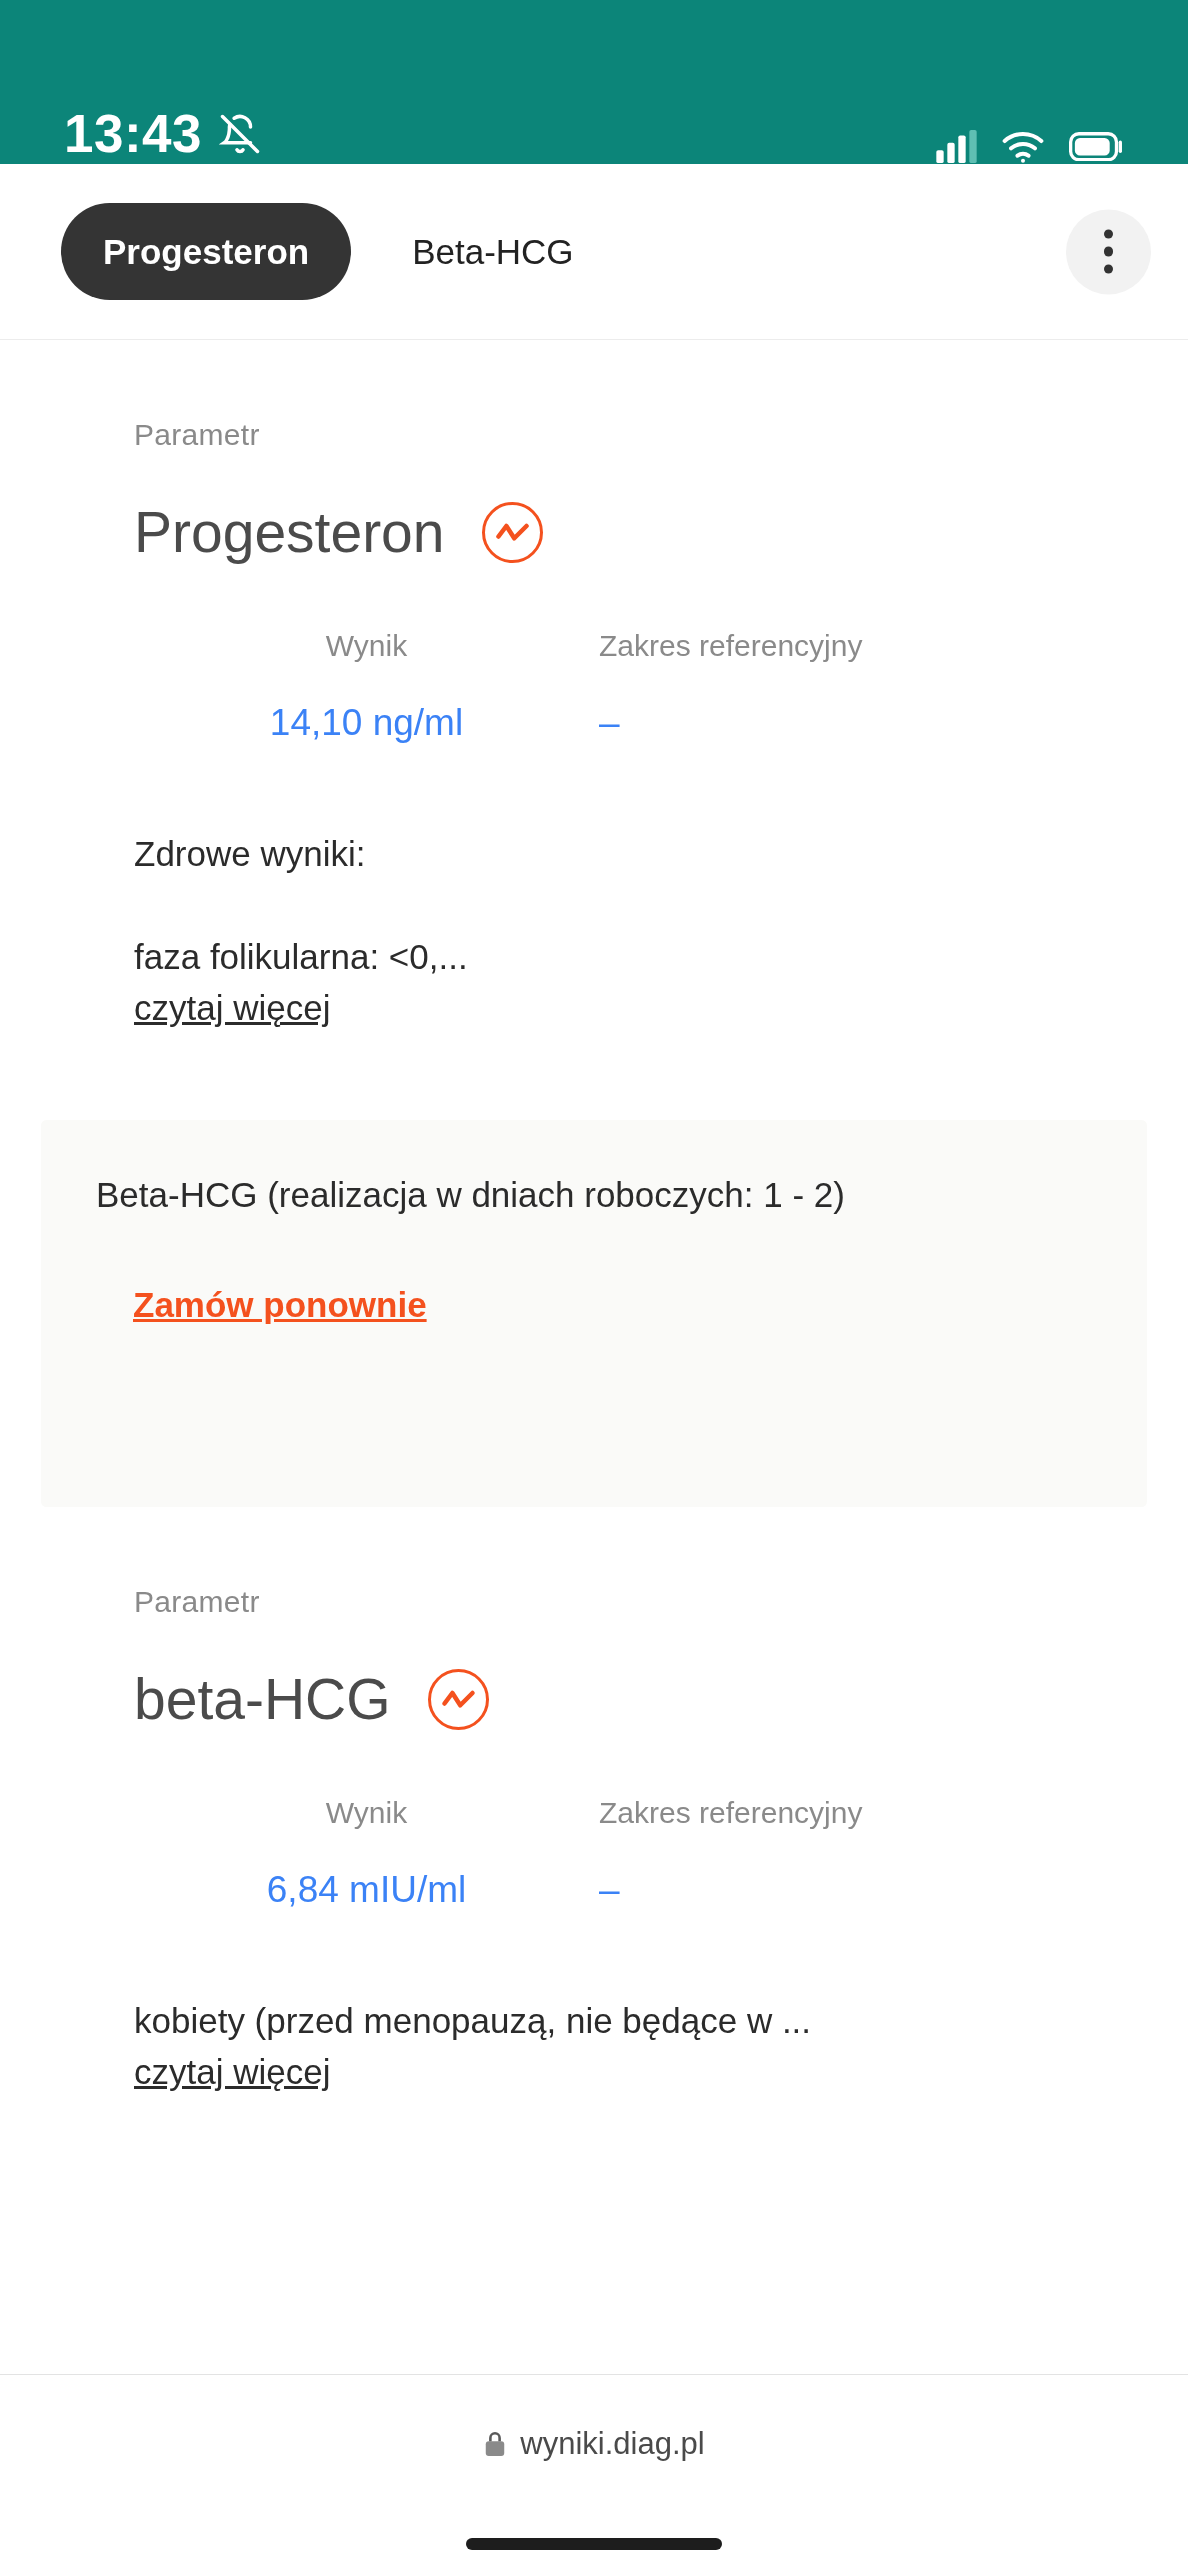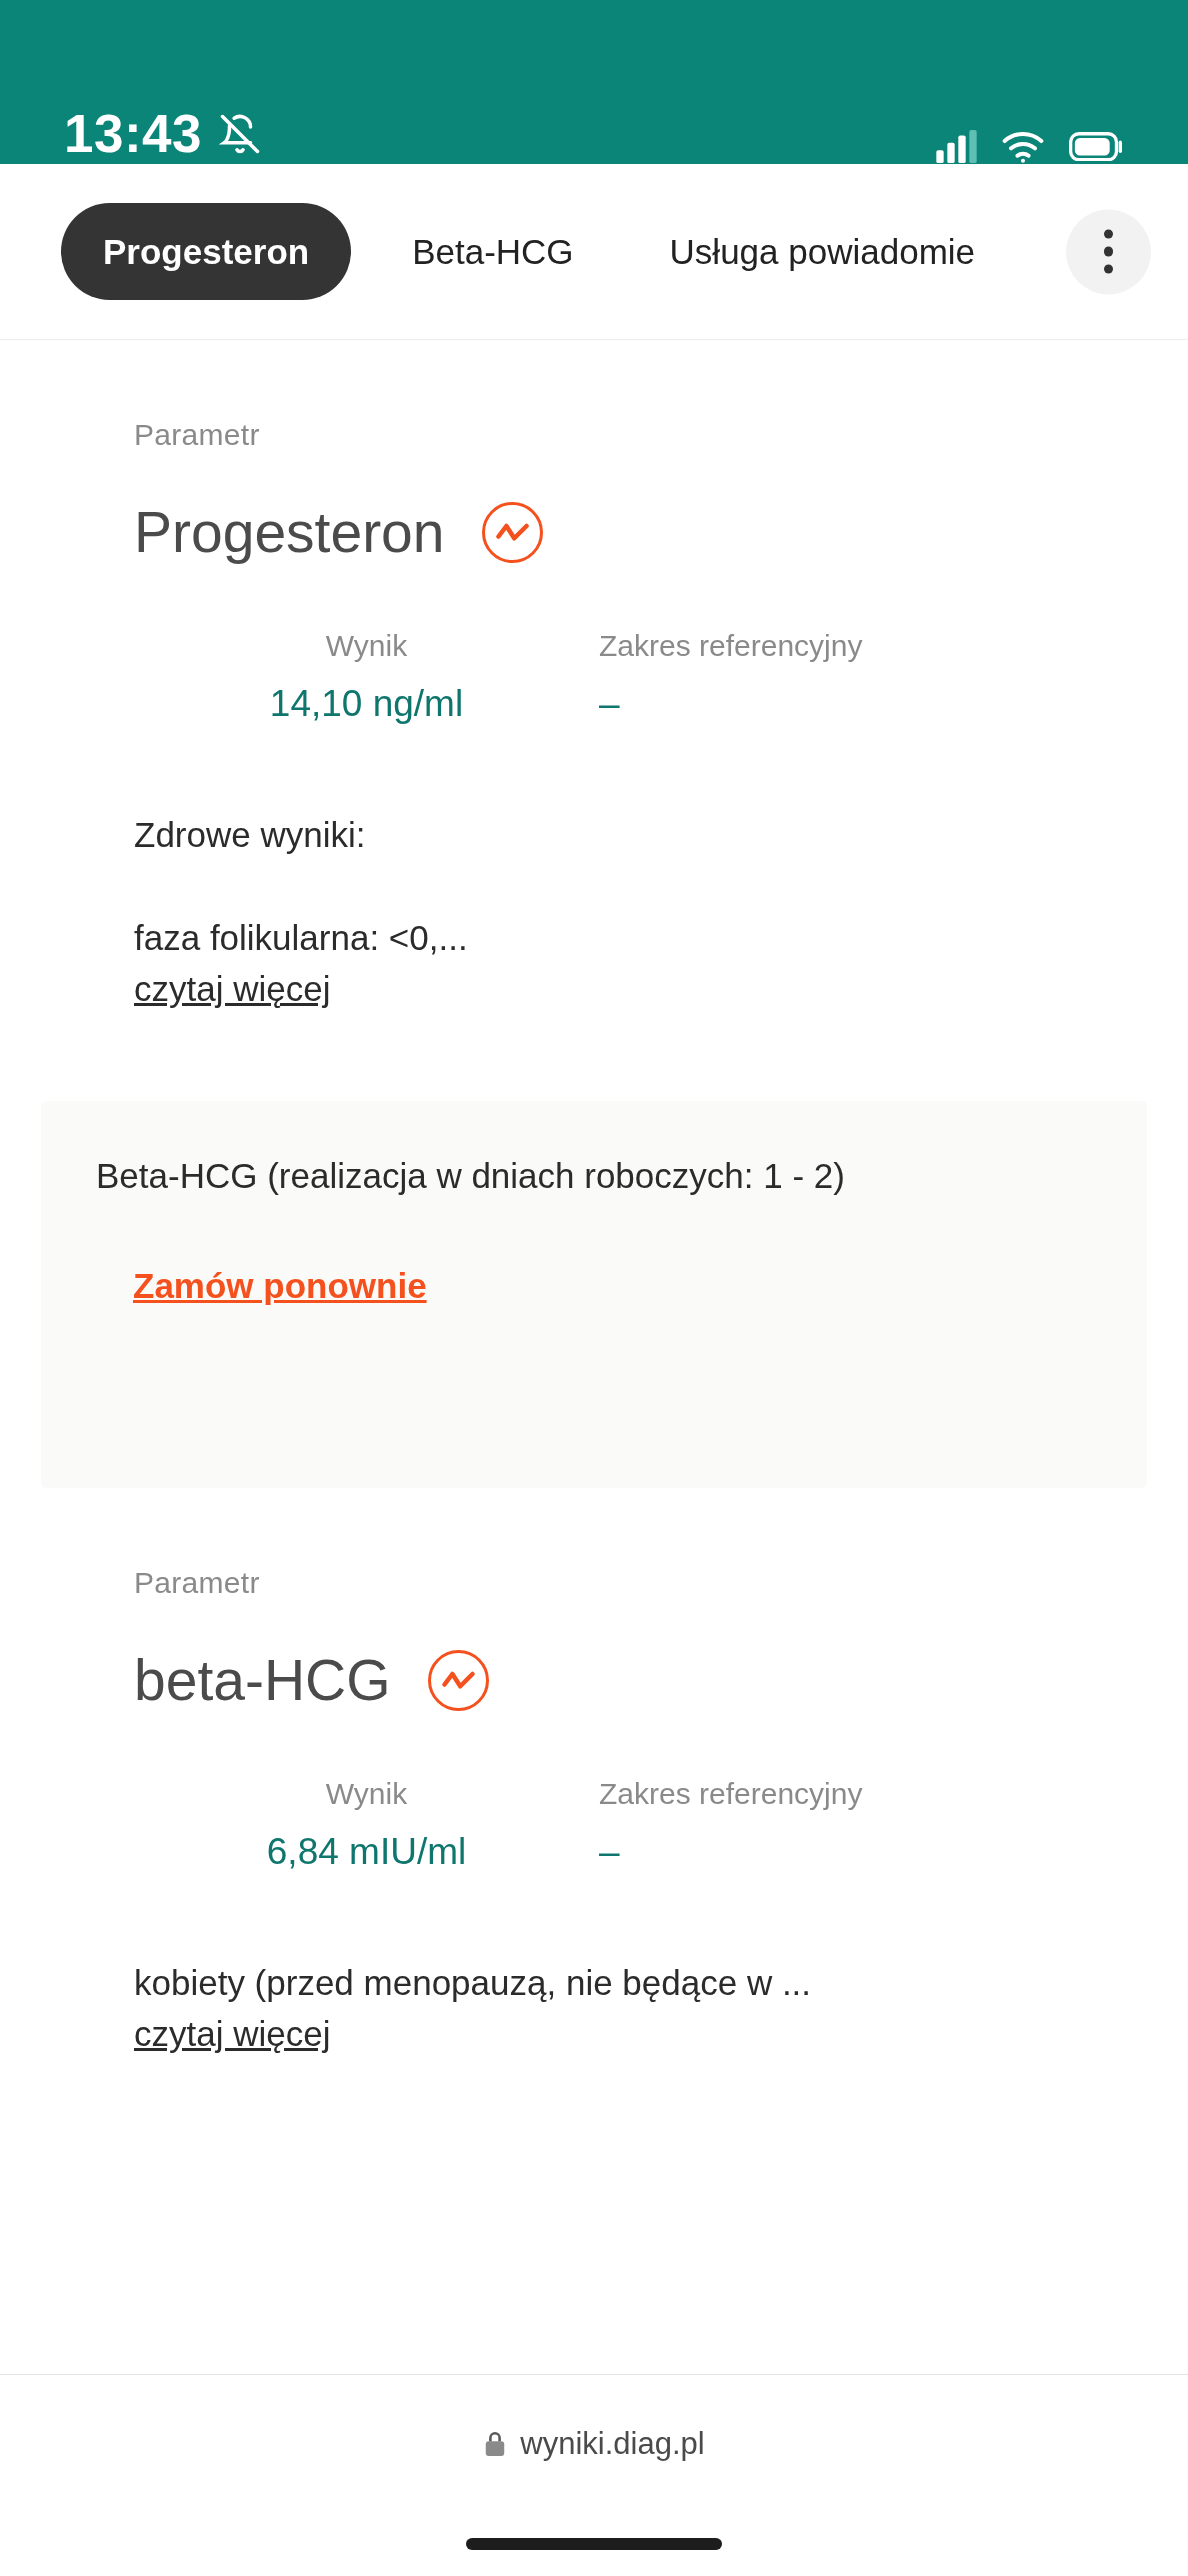--- a/index.html
+++ b/index.html
@@ -140,22 +140,22 @@
     margin-top: 66px;
   }
   .col-result { width: 465px; text-align: center; }
   .col-range { flex: 1 1 auto; }
   .col-head {
     font-size: 30px;
     color: #8a8a8a;
   }
   .col-val {
     font-size: 37px;
-    color: #0f766e;
-    margin-top: 20px;
+    color: #3b82f6;
+    margin-top: 39px;
   }
   .desc {
     font-size: 35px;
     color: #2b2b2b;
     margin-top: 85px;
     line-height: 1.45;
   }
   .desc-2 {
     font-size: 35px;
     color: #2b2b2b;
@@ -265,21 +265,20 @@
         </svg>
       </span>
     </div>
   </div>
 
   <div class="tab-bar">
     <div class="tab active">Progesteron</div>
     <div class="tab-spacer-1"></div>
     <div class="tab">Beta-HCG</div>
     <div class="tab-spacer-2"></div>
-    <div class="tab">Usługa powiadomie</div>
     <div class="kebab">
       <span></span>
         <span></span>
         <span></span>
     </div>
   </div>
 
   <div class="content">
 
     <div class="result-block">

